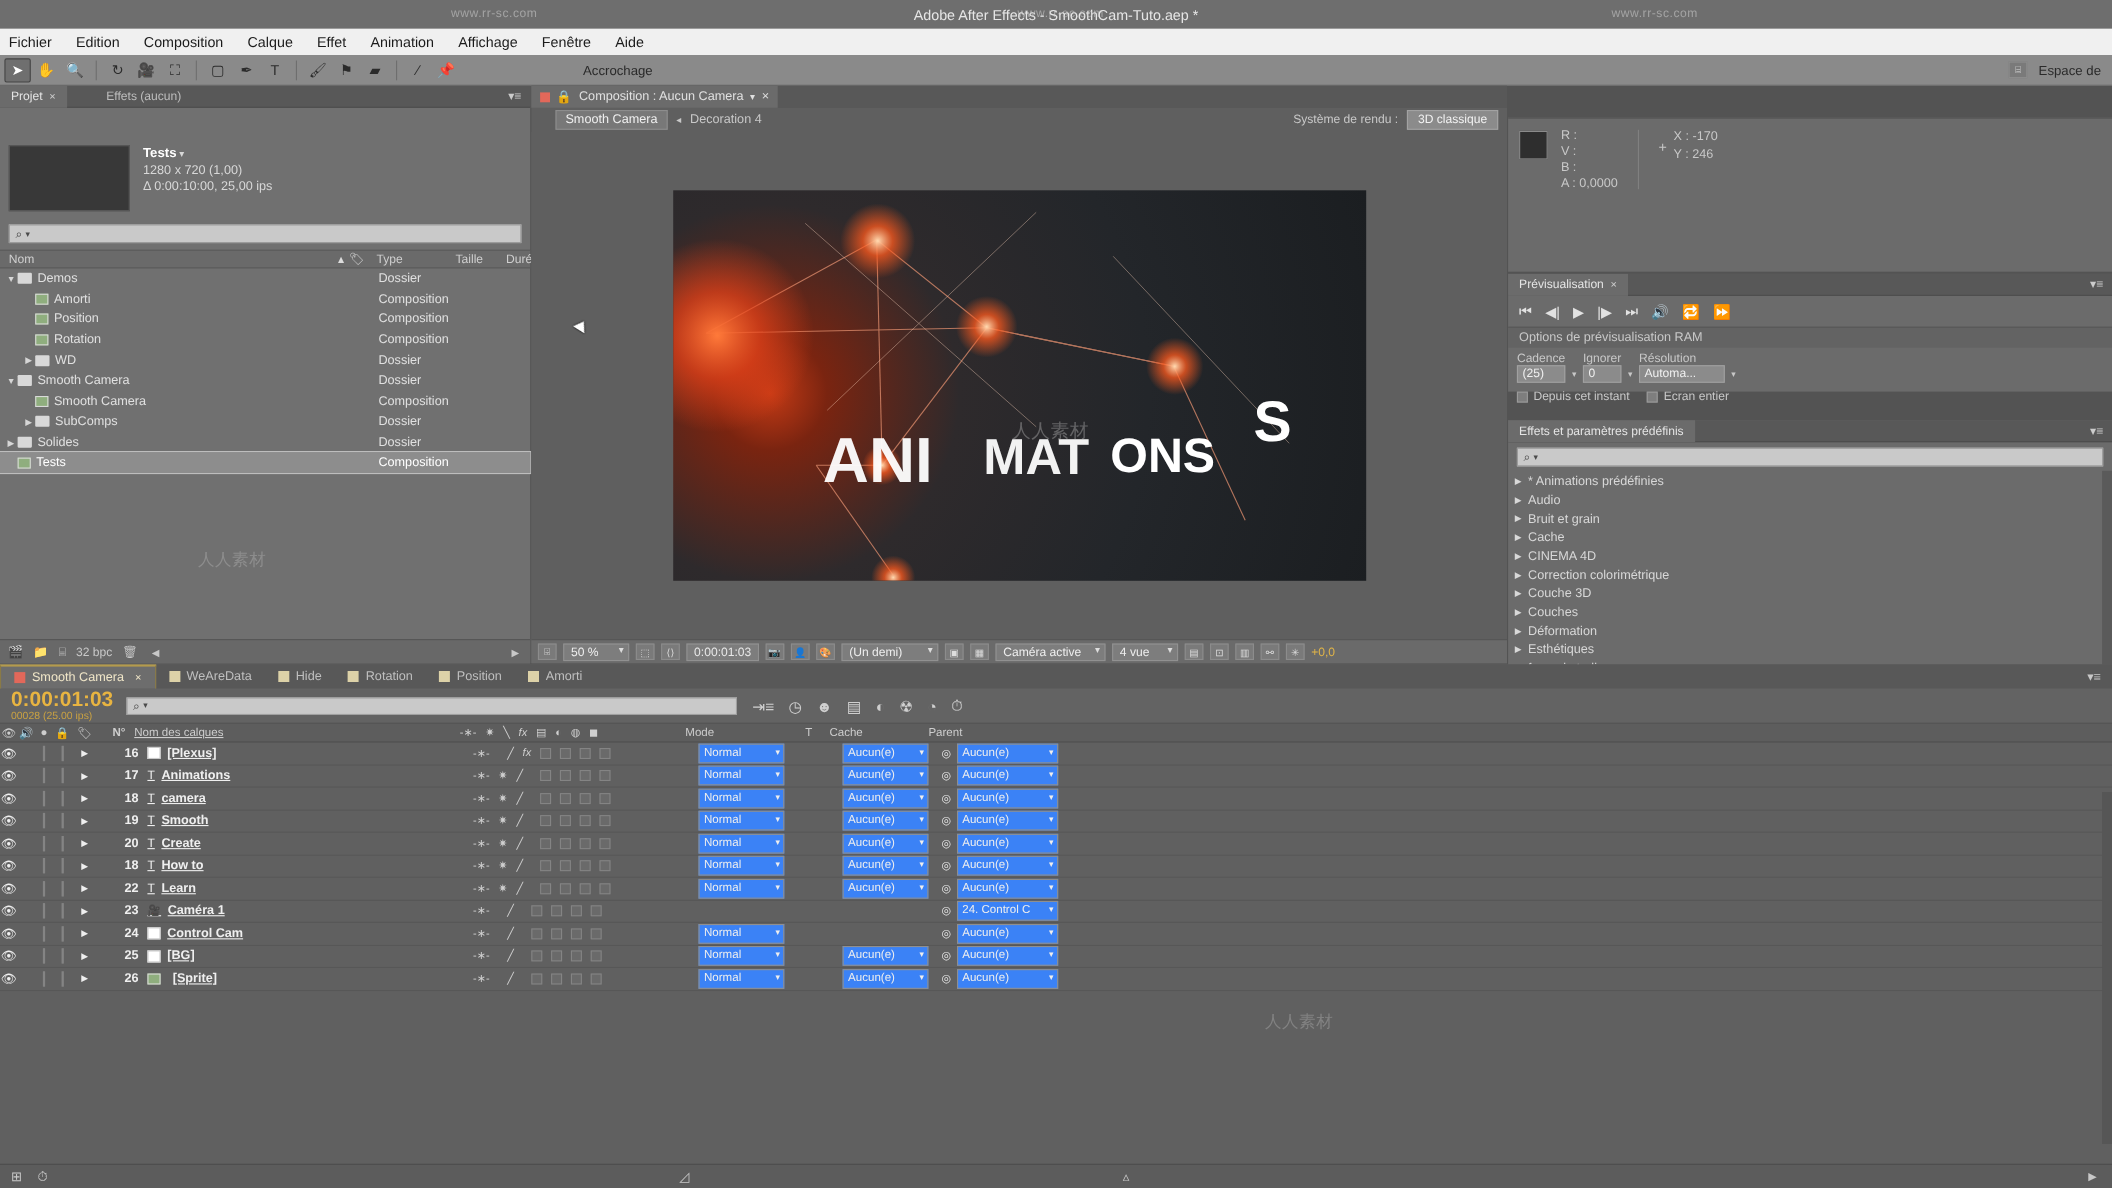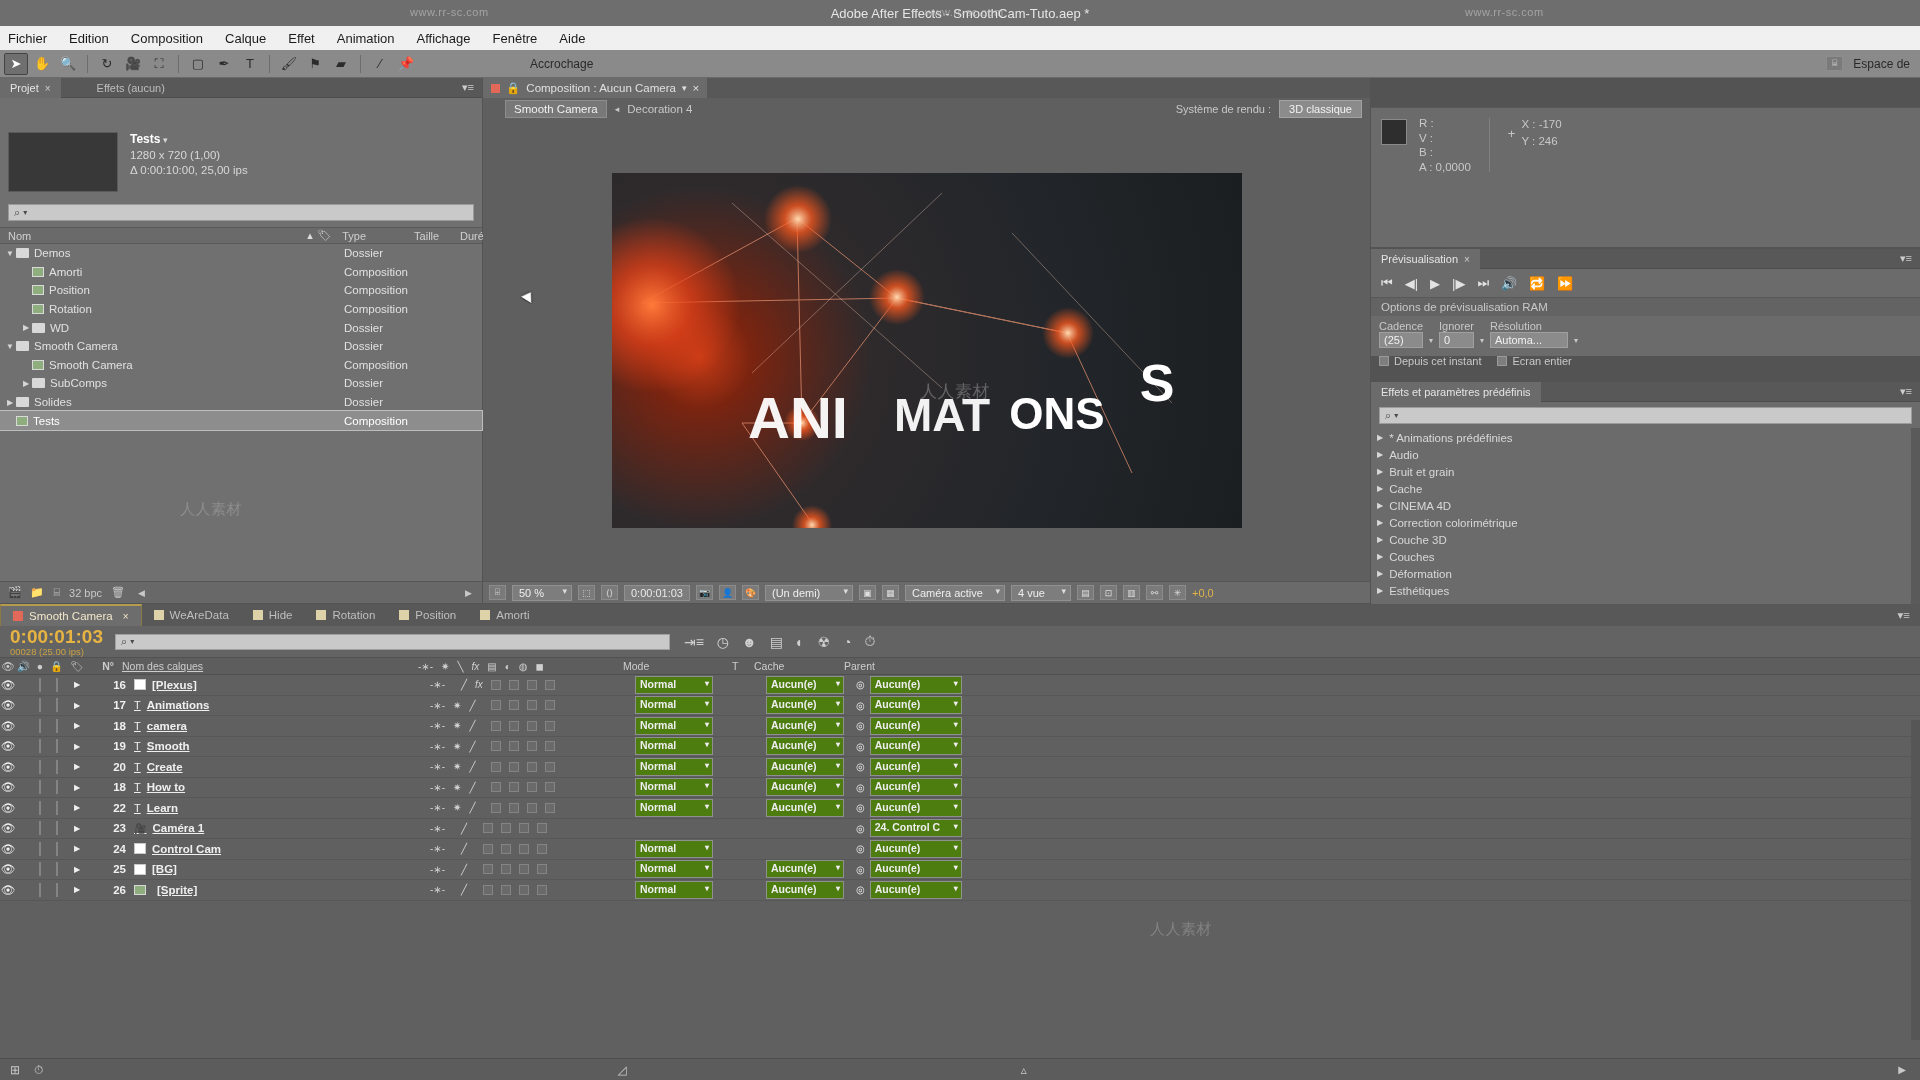--- a/index.html
+++ b/index.html
@@ -112,22 +112,22 @@
   .lhead { height:17px; background:#5d5d5d; display:flex; align-items:center; font-size:10.5px;
     color:#cdcdcd; border-bottom:1px solid #4e4e4e;}
   .lrow { height:20.5px; display:flex; align-items:center; font-size:11.5px; color:#efefef;
     border-bottom:1px solid #575757;}
   .c-eye{width:16px;text-align:center;} .c-au{width:16px;text-align:center;}
   .c-solo{width:16px;text-align:center;} .c-lock{width:18px;text-align:center;}
   .c-tag{width:22px;text-align:center;} .c-num{width:34px;text-align:right;padding-right:8px;font-weight:bold;}
   .c-name{width:290px; display:flex; align-items:center; gap:6px;text-decoration:underline;}
   .c-sw{width:205px; display:flex; align-items:center; gap:8px; font-size:10px; color:#cfcfcf; padding-left:6px;}
   .c-mode{width:115px;} .c-t{width:22px;} .c-cache{width:90px;} .c-par{width:125px;}
-  .mini { background:#4d7c0f; border:1px solid #8f8f8f; color:#eee; font-size:10.5px;
-    padding:1px 4px; position:relative; height:18px; line-height:13px;font-weight:bold;}
+  .mini { background:#3b82f6; border:1px solid #8f8f8f; color:#eee; font-size:10.5px;
+    padding:1px 4px; position:relative; height:18px; line-height:13px;}
   .mini:after{ content:"▾"; position:absolute; right:3px; top:0; font-size:8px;}
   .layersq { width:12px; height:11px; border:1px solid #c9c9c9;}
   .boxsw { width:10px;height:10px;background:#6a6a6a;border:1px solid #848484;}
   .tl-bottom{ position:absolute; left:0; bottom:0; width:1920px; height:22px; background:#5c5c5c;
     display:flex; align-items:center; gap:14px; padding-left:10px; font-size:12px; border-top:1px solid #4d4d4d;}
   .cursor { position:absolute; left:524px; top:290px; width:0;height:0; z-index:60;
     border-left:9px solid #fff; border-top:6px solid transparent; border-bottom:6px solid transparent;
     transform:rotate(-58deg); filter:drop-shadow(0 0 1px #000);}
 </style>
 </head>

